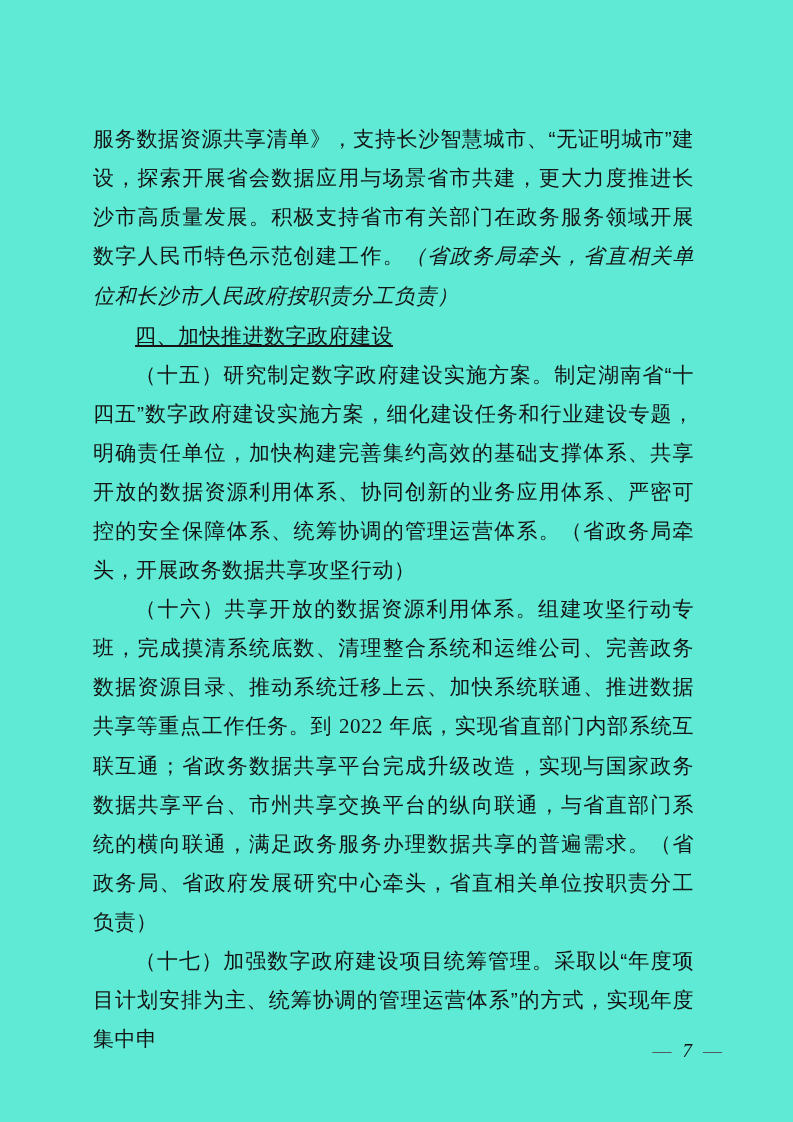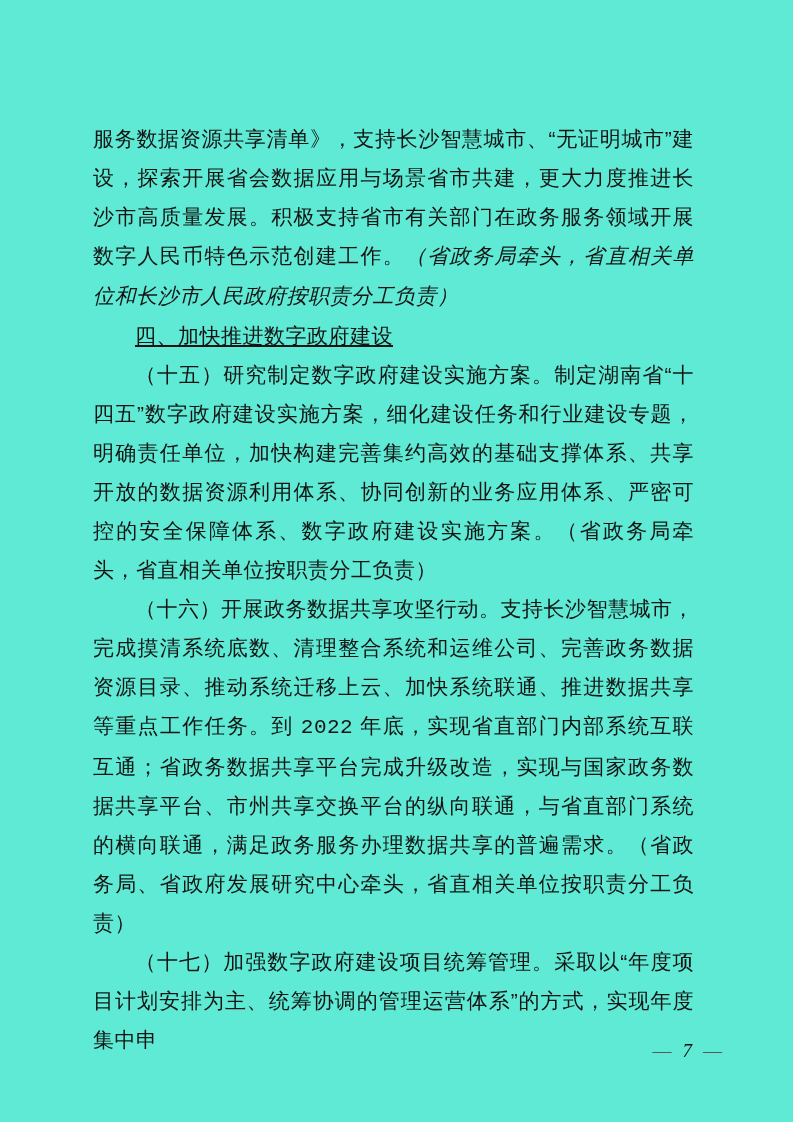--- a/index.html
+++ b/index.html
@@ -38,21 +38,21 @@
   }
   .para.heading {
     font-weight: 500;
     text-decoration: underline;
   }
   .kai {
     font-family: "Liberation Serif", serif;
     font-style: italic;
   }
   .num {
-    font-family: Liberation Mono, monospace;
+    font-family: Liberation Serif, serif;
   }
   .footer {
     position: absolute;
     top: 1038px;
     right: 95px;
     font-size: 19px;
     line-height: 26px;
     white-space: nowrap;
   }
   .footer .dash {
@@ -70,23 +70,23 @@
 <body>
 
 <div class="page">
 
   <div class="content">
 
     <p class="para no-indent"><span>服务数据资源共享清单》，支持长沙智慧城市、“无证明城市”建设，探索开展省会数据应用与场景省市共建，更大力度推进长沙市高质量发展。积极支持省市有关部门在政务服务领域开展数字人民币特色示范创建工作。</span><span class="kai">（省政务局牵头，省直相关单位和长沙市人民政府按职责分工负责）</span></p>
 
     <p class="para heading">四、加快推进数字政府建设</p>
 
-    <p class="para">（十五）研究制定数字政府建设实施方案。制定湖南省“十四五”数字政府建设实施方案，细化建设任务和行业建设专题，明确责任单位，加快构建完善集约高效的基础支撑体系、共享开放的数据资源利用体系、协同创新的业务应用体系、严密可控的安全保障体系、数字政府建设实施方案。（省政务局牵头，省直相关单位按职责分工负责）</p>
+    <p class="para">（十五）研究制定数字政府建设实施方案。制定湖南省“十四五”数字政府建设实施方案，细化建设任务和行业建设专题，明确责任单位，加快构建完善集约高效的基础支撑体系、共享开放的数据资源利用体系、协同创新的业务应用体系、严密可控的安全保障体系、统筹协调的管理运营体系。（省政务局牵头，开展政务数据共享攻坚行动）</p>
 
-    <p class="para"><span>（十六）开展政务数据共享攻坚行动。支持长沙智慧城市，完成摸清系统底数、清理整合系统和运维公司、完善政务数据资源目录、推动系统迁移上云、加快系统联通、推进数据共享等重点工作任务。到 </span><span class="num">2022</span><span> 年底，实现省直部门内部系统互联互通；省政务数据共享平台完成升级改造，实现与国家政务数据共享平台、市州共享交换平台的纵向联通，与省直部门系统的横向联通，满足政务服务办理数据共享的普遍需求。（省政务局、省政府发展研究中心牵头，省直相关单位按职责分工负责）</span></p>
+    <p class="para"><span>（十六）共享开放的数据资源利用体系。组建攻坚行动专班，完成摸清系统底数、清理整合系统和运维公司、完善政务数据资源目录、推动系统迁移上云、加快系统联通、推进数据共享等重点工作任务。到 </span><span class="num">2022</span><span> 年底，实现省直部门内部系统互联互通；省政务数据共享平台完成升级改造，实现与国家政务数据共享平台、市州共享交换平台的纵向联通，与省直部门系统的横向联通，满足政务服务办理数据共享的普遍需求。（省政务局、省政府发展研究中心牵头，省直相关单位按职责分工负责）</span></p>
 
     <p class="para">（十七）加强数字政府建设项目统筹管理。采取以“年度项目计划安排为主、统筹协调的管理运营体系”的方式，实现年度集中申</p>
 
   </div>
 
   <div class="footer">
     <span class="dash">—</span><span class="pagenum">7</span><span class="dash">—</span>
   </div>
 
 </div>

